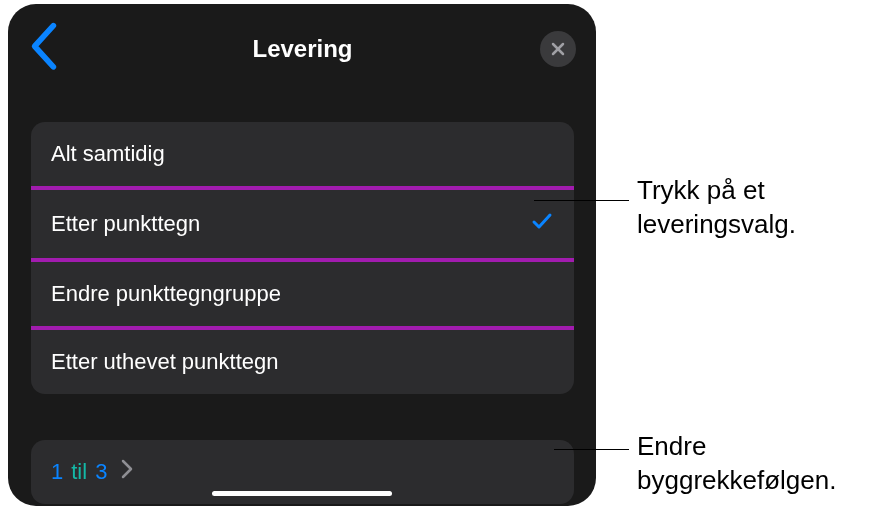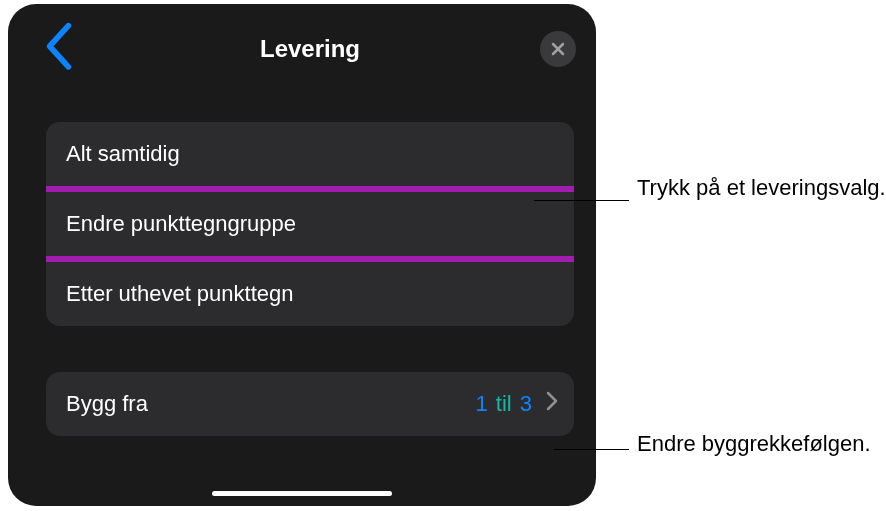--- a/index.html
+++ b/index.html
@@ -15,21 +15,21 @@
       position: relative;
     }
     .device-panel {
       position: absolute;
       left: 8px;
       top: 4px;
       width: 588px;
       height: 502px;
       background: #1a1a1a;
       border-radius: 28px;
-      padding: 16px 0 8px 16px;
+      padding: 16px 0 8px 1px;
       overflow: hidden;
     }
     .header {
       display: flex;
       align-items: center;
       justify-content: space-between;
       padding: 0 20px 14px 20px;
       position: relative;
     }
     .back-chevron {
@@ -71,21 +71,21 @@
       overflow: hidden;
     }
     .list-item {
       display: flex;
       align-items: center;
       justify-content: space-between;
       padding: 19px 20px;
       color: #fff;
       font-size: 22px;
       font-weight: 400;
-      border-bottom: 6px solid #a21caf;
+      border-bottom: 4px solid #a21caf;
       cursor: pointer;
     }
     .list-item:last-child {
       border-bottom: none;
     }
     .checkmark {
       color: #0a84ff;
     }
     .checkmark svg {
       width: 24px;
@@ -134,21 +134,21 @@
       left: 50%;
       transform: translateX(-50%);
       width: 180px;
       height: 5px;
       background: #fff;
       border-radius: 3px;
     }
     .callout {
       position: absolute;
       color: #000;
-      font-size: 22px;
+      font-size: 26px;
       font-weight: 400;
       line-height: 1.3;
     }
     .callout-1 {
       left: 637px;
       top: 174px;
     }
     .callout-2 {
       left: 637px;
       top: 430px;
@@ -187,30 +187,37 @@
       </svg>
     </div>
   </div>
 
   <div class="content">
     <div class="list-group">
       <div class="list-item">
         <span>Alt samtidig</span>
       </div>
       <div class="list-item">
+        <span>Etter punkttegn</span>
+        <span class="checkmark">
+          <svg viewBox="0 0 24 24" fill="none" stroke="currentColor" stroke-width="3" stroke-linecap="round" stroke-linejoin="round">
+            <polyline points="4,13 9,18 20,6"></polyline>
+          </svg>
+        </span>
+      </div>
+      <div class="list-item">
         <span>Endre punkttegngruppe</span>
       </div>
       <div class="list-item">
         <span>Etter uthevet punkttegn</span>
       </div>
     </div>
 
     <div class="build-group">
       <div class="build-item">
-        <span class="build-label">Bygg fra</span>
         <div class="build-right">
           <span class="num-blue">1</span>
           <span class="til-white">til</span>
           <span class="num-blue">3</span>
           <span class="disclosure">
             <svg viewBox="0 0 12 20" fill="none" stroke="currentColor" stroke-width="2.5" stroke-linecap="round" stroke-linejoin="round">
               <polyline points="2,2 10,10 2,18"></polyline>
             </svg>
           </span>
         </div>

